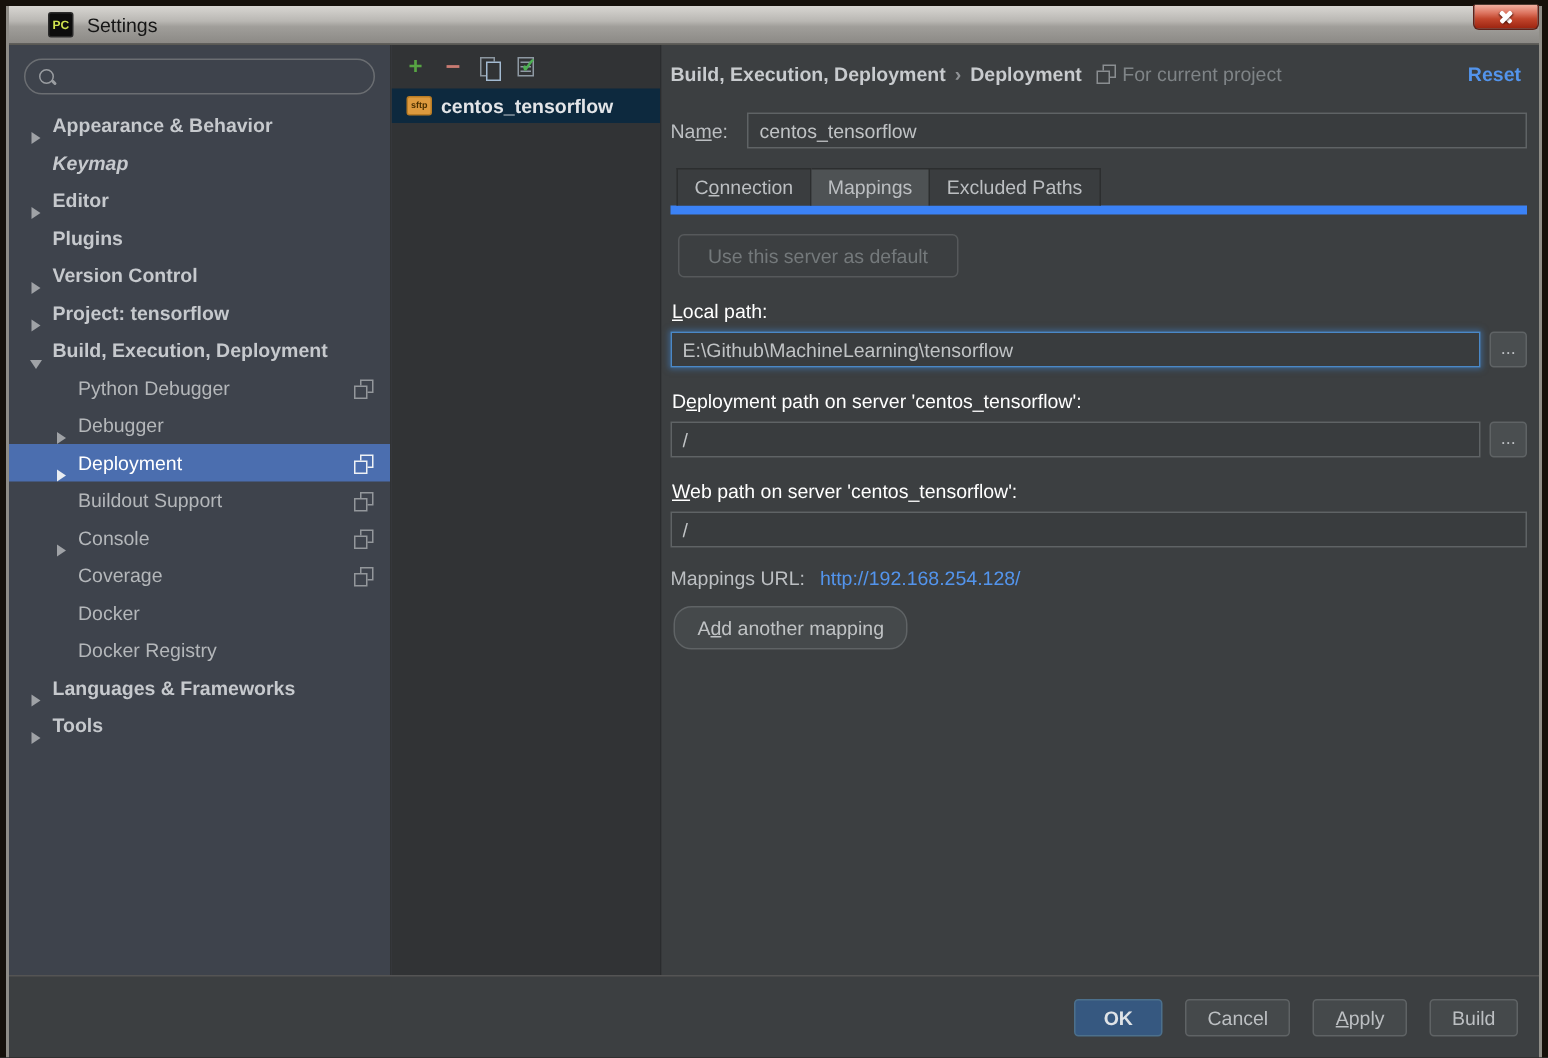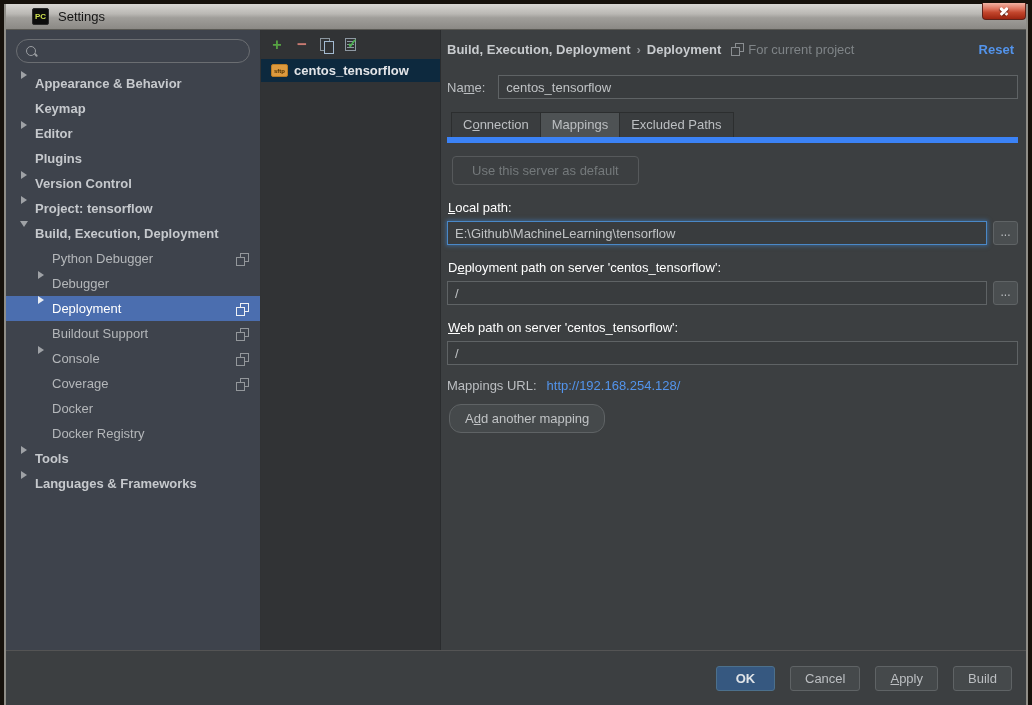--- a/index.html
+++ b/index.html
@@ -53,21 +53,21 @@
   .searchbox {
     margin:9px 10px 0 10px; height:24px; border:1px solid #6b6e72; border-radius:12px;
     display:flex; align-items:center; padding:0 8px; background:transparent;
   }
   .search-glass { position:relative; width:13px; height:13px; flex:0 0 auto; }
   .search-glass::before { content:""; position:absolute; left:1px; top:1px; width:8px; height:8px; border:1.5px solid #9a9da1; border-radius:50%; }
   .search-glass::after { content:""; position:absolute; left:9px; top:9px; width:4px; height:1.8px; background:#9a9da1; transform:rotate(45deg); border-radius:1px; }
   .searchbox input { flex:1; background:transparent; border:none; outline:none; color:#c7c9cb; font-size:13px; margin-left:6px; font-family:"Liberation Sans",sans-serif; }
 
   .tree { margin-top:8px; }
-  .tree-row { height:25px; line-height:25px; display:flex; align-items:flex-start; position:relative; font-size:13px; color:#b4b7ba; cursor:default; }
+  .tree-row { height:25px; line-height:25px; display:flex; align-items:flex-end; position:relative; font-size:13px; color:#b4b7ba; cursor:default; }
   .tree-row.bold { font-weight:bold; color:#c6c9cd; }
   .tree-row.selected { background:#4b6eaf; color:#ffffff; }
   .arrow { width:15px; flex:0 0 15px; display:inline-flex; align-items:center; justify-content:center; }
   .arr-r::before { content:""; border-left:6px solid #9fa2a6; border-top:4.5px solid transparent; border-bottom:4.5px solid transparent; }
   .arr-d::before { content:""; border-top:6px solid #9fa2a6; border-left:4.5px solid transparent; border-right:4.5px solid transparent; }
   .tree-row.selected .arr-r::before { border-left-color:#e9edf2; }
   .tlabel { margin-left:4px; white-space:nowrap; }
   .pp-icon { position:absolute; right:12px; top:50%; width:12px; height:12px; margin-top:-6px; color:#93979b; }
   .pp-icon::before { content:""; position:absolute; left:4px; top:0; width:7px; height:7px; border:1px solid currentColor; }
   .pp-icon::after  { content:""; position:absolute; left:0; top:4px; width:7px; height:7px; border:1px solid currentColor; background:#3e434c; }
@@ -174,21 +174,21 @@
     <div class="sidebar">
       <div class="searchbox">
         <span class="search-glass"></span>
         <input value="" placeholder="" style="">
       </div>
       <div class="tree">
           <div class="tree-row bold" style="padding-left: 10px;">
             <span class="arrow arr-r"></span>
             <span class="tlabel">Appearance &amp; Behavior</span>
           </div>
-          <div class="tree-row bold" style="padding-left: 10px;">
+          <div class="tree-row bold" style="padding-left: 10px; font-style: italic;">
             <span class="arrow "></span>
             <span class="tlabel">Keymap</span>
           </div>
           <div class="tree-row bold" style="padding-left: 10px;">
             <span class="arrow arr-r"></span>
             <span class="tlabel">Editor</span>
           </div>
           <div class="tree-row bold" style="padding-left: 10px;">
             <span class="arrow "></span>
             <span class="tlabel">Plugins</span>
@@ -237,25 +237,25 @@
           <div class="tree-row" style="padding-left: 27px;">
             <span class="arrow "></span>
             <span class="tlabel">Docker</span>
           </div>
           <div class="tree-row" style="padding-left: 27px;">
             <span class="arrow "></span>
             <span class="tlabel">Docker Registry</span>
           </div>
           <div class="tree-row bold" style="padding-left: 10px;">
             <span class="arrow arr-r"></span>
+            <span class="tlabel">Languages &amp; Frameworks</span>
+          </div>
+          <div class="tree-row bold" style="padding-left: 10px;">
+            <span class="arrow arr-r"></span>
             <span class="tlabel">Tools</span>
-          </div>
-          <div class="tree-row bold" style="padding-left: 10px;">
-            <span class="arrow arr-r"></span>
-            <span class="tlabel">Languages &amp; Frameworks</span>
           </div>
         </div>
     </div>
 
     <div class="serverpanel">
       <div class="srv-toolbar">
           <span class="tb-icon tb-add">+</span>
           <span class="tb-icon tb-remove">−</span>
           <span class="tb-icon tb-copy"></span>
           <span class="tb-icon tb-default">

